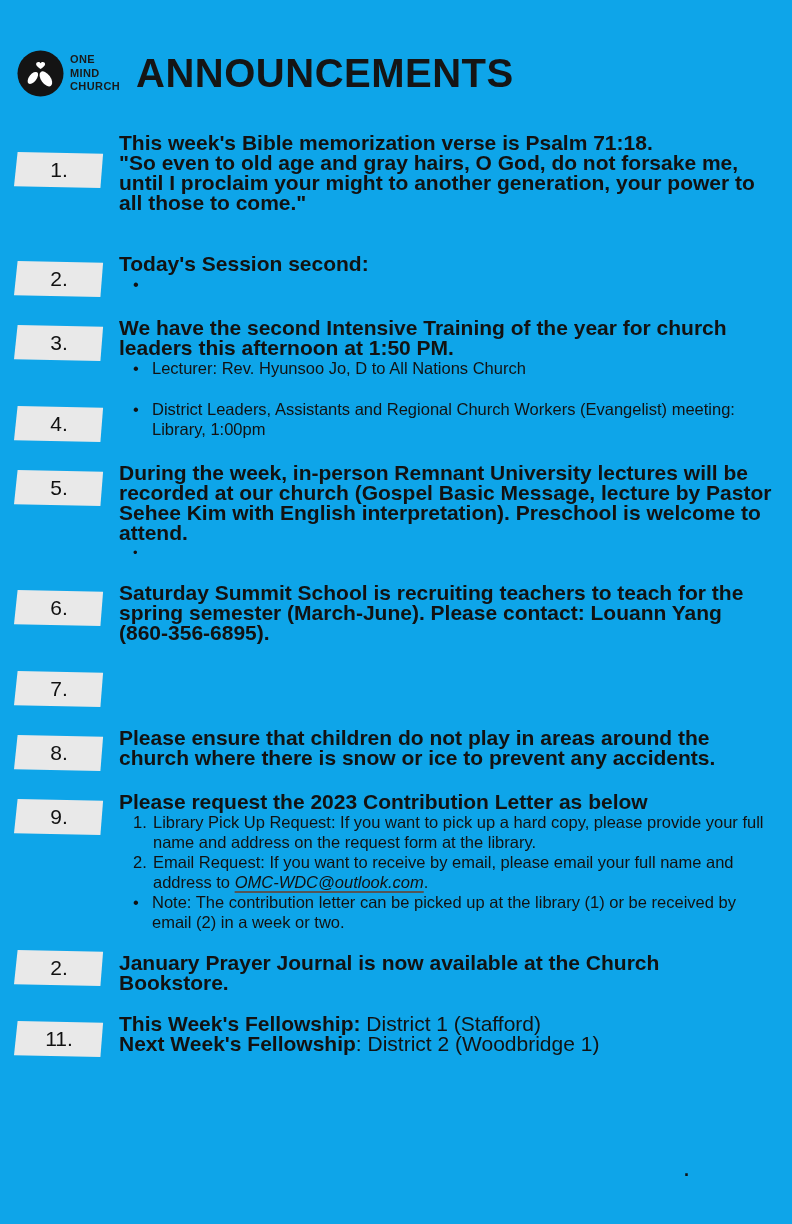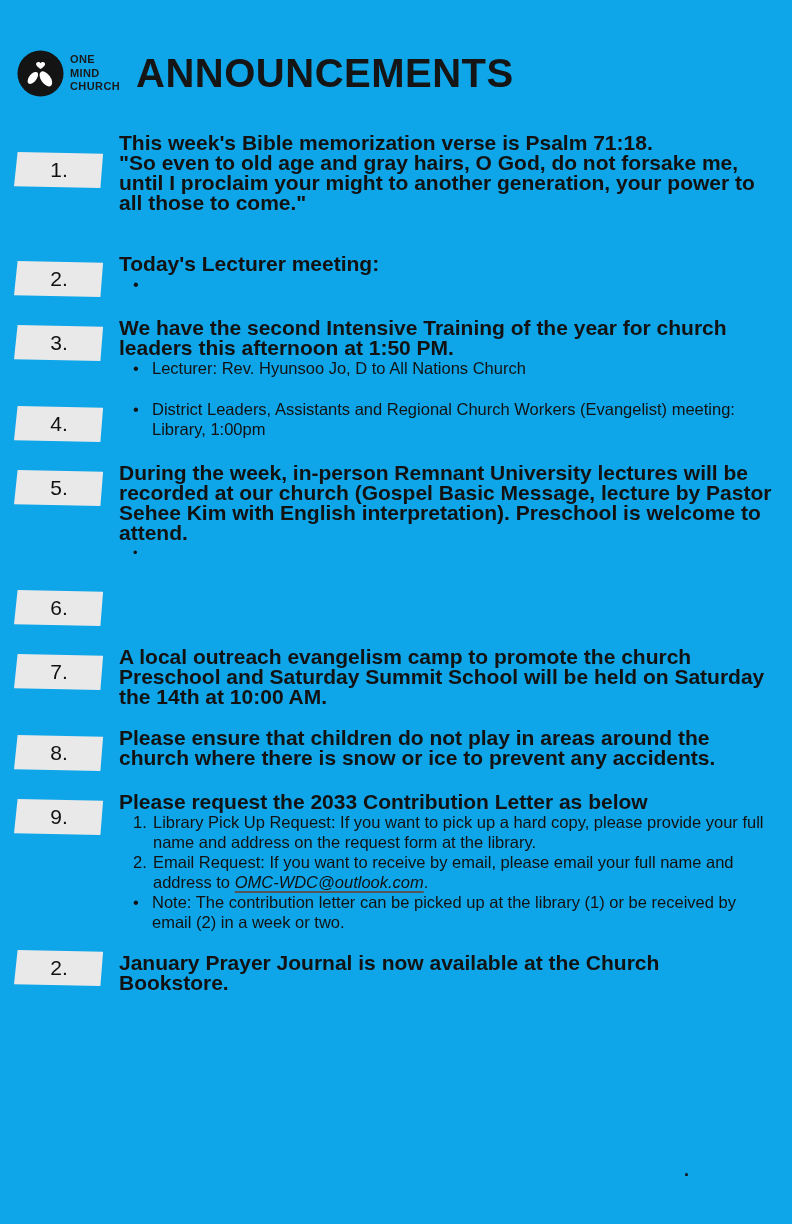--- a/index.html
+++ b/index.html
@@ -122,21 +122,21 @@
         <div class="content">
           <div class="para"><b>This week's Bible memorization verse is Psalm 71:18.</b></div>
           <div class="para"><b>"So even to old age and gray hairs, O God, do not forsake me, until I proclaim your might to another generation, your power to all those to come."</b></div>
         </div>
       </div>
       <div class="item">
         <div class="badge-col">
           <div class="badge">2.</div>
         </div>
         <div class="content">
-          <div class="para"><b>Today's Lecturer meeting:</b></div>
+          <div class="para"><b>Today's Session second:</b></div>
           <div class="bullet-line">
             <span class="marker">•</span>
           </div>
         </div>
       </div>
       <div class="item">
         <div class="badge-col">
           <div class="badge">3.</div>
         </div>
         <div class="content">
@@ -166,43 +166,43 @@
           <div class="para"><b>During the week, in-person Remnant University lectures will be recorded at our church (Gospel Basic Message, lecture by Pastor Sehee Kim with English interpretation). Preschool is welcome to attend.</b></div>
           <div class="bullet-line small">
             <span class="marker">•</span>
           </div>
         </div>
       </div>
       <div class="item">
         <div class="badge-col">
           <div class="badge">6.</div>
         </div>
+        <div class="content">
+          <div class="para"><b>Saturday Summit School is recruiting teachers to teach for the spring semester (March-June). Please contact: Louann Yang (860-356-6895).</b></div>
+        </div>
       </div>
       <div class="item">
         <div class="badge-col">
           <div class="badge">7.</div>
         </div>
-        <div class="content">
-          <div class="para"><b>A local outreach evangelism camp to promote the church Preschool and Saturday Summit School will be held on Saturday the 14th at 10:00 AM.</b></div>
-        </div>
       </div>
       <div class="item">
         <div class="badge-col">
           <div class="badge">8.</div>
         </div>
         <div class="content">
           <div class="para"><b>Please ensure that children do not play in areas around the church where there is snow or ice to prevent any accidents.</b></div>
         </div>
       </div>
       <div class="item">
         <div class="badge-col">
           <div class="badge">9.</div>
         </div>
         <div class="content">
-          <div class="para"><b>Please request the 2033 Contribution Letter as below</b></div>
+          <div class="para"><b>Please request the 2023 Contribution Letter as below</b></div>
           <div class="num-line">
             <span class="marker">1.</span>
             <span class="ntext"><span>Library Pick Up Request: If you want to pick up a hard copy, please provide your full name and address on the request form at the library.</span></span>
           </div>
           <div class="num-line">
             <span class="marker">2.</span>
             <span class="ntext"><span>Email Request: If you want to receive by email, please email your full name and address to  </span><span class="u">OMC-WDC@outlook.com</span><span>.</span></span>
           </div>
           <div class="bullet-line">
             <span class="marker">•</span>
@@ -211,17 +211,26 @@
         </div>
       </div>
       <div class="item">
         <div class="badge-col">
           <div class="badge">2.</div>
         </div>
         <div class="content">
           <div class="para"><b>January Prayer Journal is now available at the Church Bookstore.</b></div>
         </div>
       </div>
+      <div class="item">
+        <div class="badge-col">
+          <div class="badge">11.</div>
+        </div>
+        <div class="content">
+          <div class="para"><b>This Week's Fellowship:</b><span>  District 1 (Stafford)</span></div>
+          <div class="para"><b>Next Week's Fellowship</b><span>:  District 2 (Woodbridge 1)</span></div>
+        </div>
+      </div>
     </div>
 
   <span class="page-dot">.</span>
 
 </div>
 
 </body></html>

